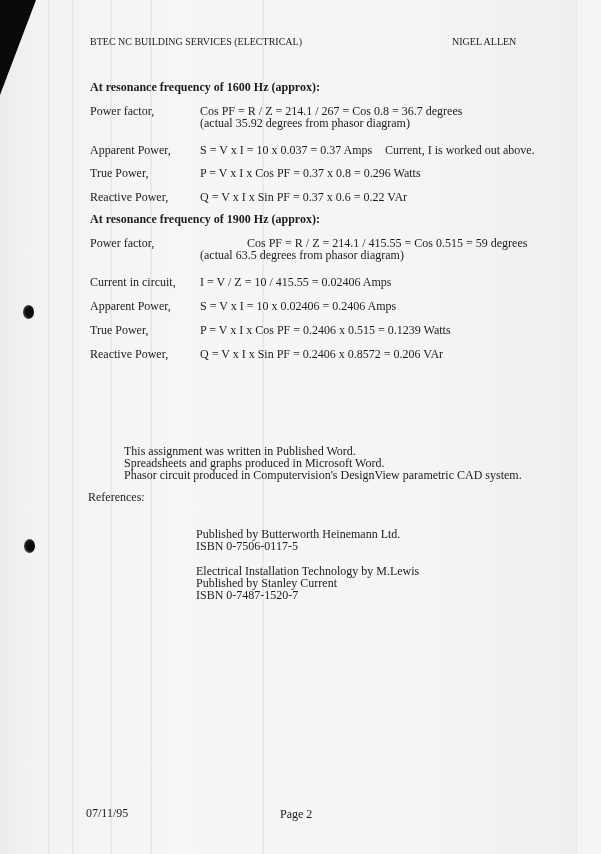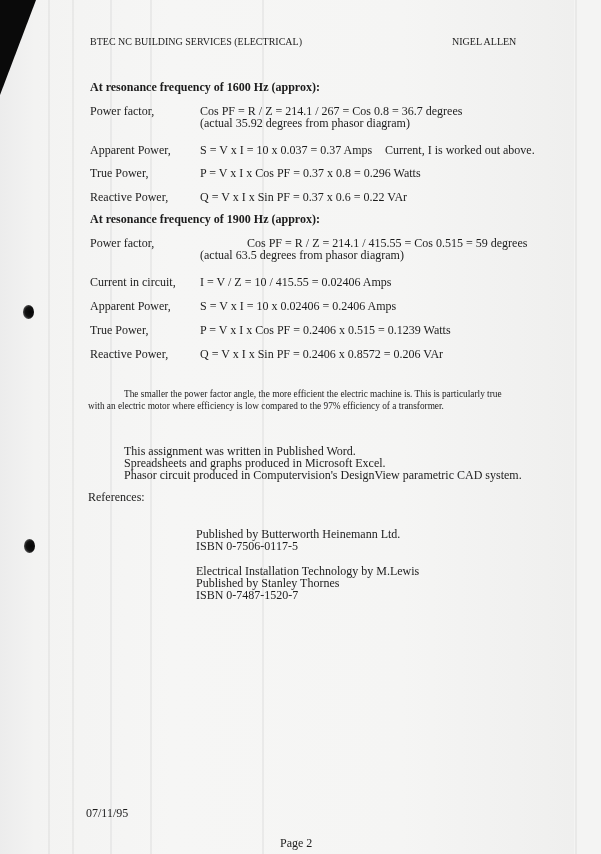--- a/index.html
+++ b/index.html
@@ -102,30 +102,29 @@
 
   <div class="t" style="left:90px; top:301px;">Apparent Power,</div>
   <div class="t" style="left:200px; top:301px;">S = V x I = 10 x 0.02406 = 0.2406 Amps</div>
 
   <div class="t" style="left:90px; top:325px;">True Power,</div>
   <div class="t" style="left:200px; top:325px;">P = V x I x Cos PF = 0.2406 x 0.515 = 0.1239 Watts</div>
 
   <div class="t" style="left:90px; top:349px;">Reactive Power,</div>
   <div class="t" style="left:200px; top:349px;">Q = V x I x Sin PF = 0.2406 x 0.8572 = 0.206 VAr</div>
 
-  <div class="para" style="left:88px; top:389px; text-indent:36px;">The smaller the power factor angle, the more efficient the electric machine is. This is particularly true with an electric motor where efficiency is low compared to the 97% efficiency of a transformer.</div>
 
   <div class="t" style="left:124px; top:446px;">This assignment was written in Published Word.</div>
-  <div class="t" style="left:124px; top:458px;">Spreadsheets and graphs produced in Microsoft Excel.</div>
+  <div class="t" style="left:124px; top:458px;">Spreadsheets and graphs produced in Microsoft Word.</div>
   <div class="t" style="left:124px; top:470px;">Phasor circuit produced in Computervision's DesignView parametric CAD system.</div>
 
   <div class="t" style="left:88px; top:492px;">References:</div>
 
   <div class="t" style="left:196px; top:529px;">Published by Butterworth Heinemann Ltd.</div>
   <div class="t" style="left:196px; top:541px;">ISBN 0-7506-0117-5</div>
 
   <div class="t" style="left:196px; top:566px;">Electrical Installation Technology by M.Lewis</div>
-  <div class="t" style="left:196px; top:578px;">Published by Stanley Thornes</div>
+  <div class="t" style="left:196px; top:578px;">Published by Stanley Current</div>
   <div class="t" style="left:196px; top:590px;">ISBN 0-7487-1520-7</div>
 
   <div class="t" style="left:86px; top:808px;">07/11/95</div>
-  <div class="t" style="left:280px; top:809px;margin-top:29px;">Page 2</div>
+  <div class="t" style="left:280px; top:809px;">Page 2</div>
 </div>
 
 </body></html>

